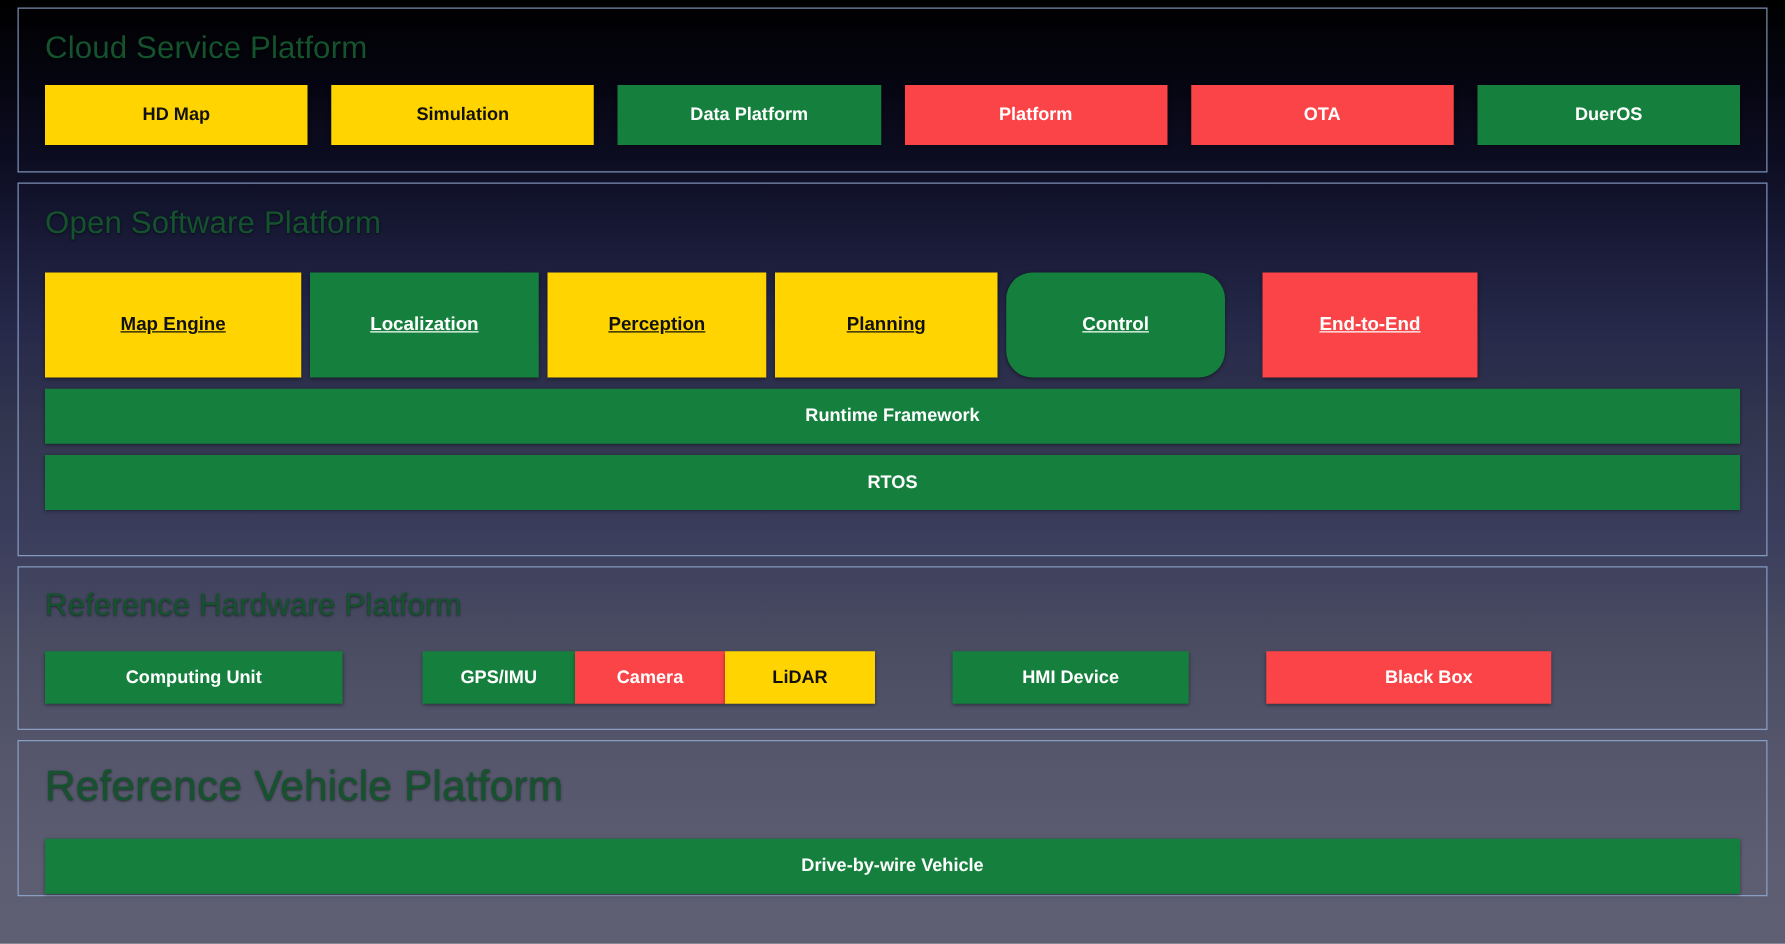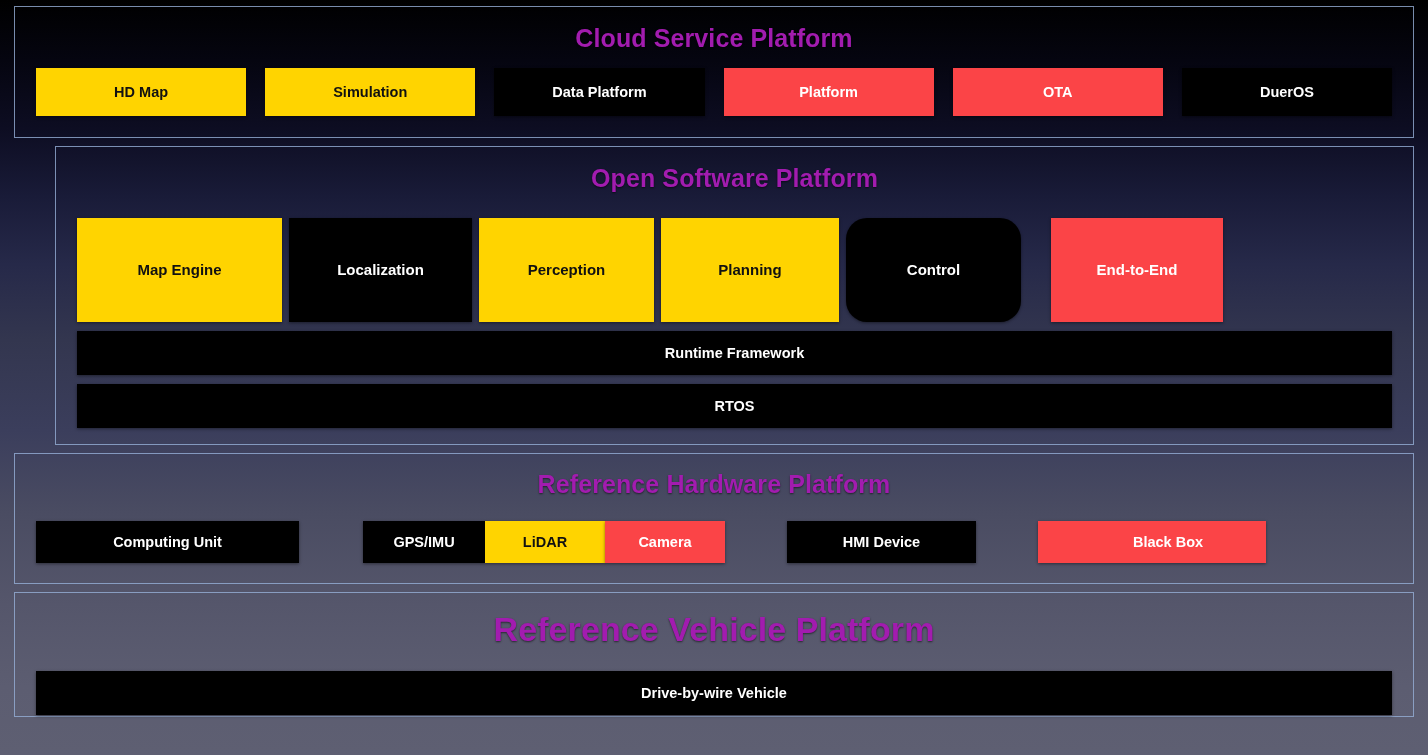--- a/index.html
+++ b/index.html
@@ -39,57 +39,57 @@
   }
 
   
   .panel {
     border:1px solid rgba(150,175,215,0.80);
     padding:0 21px;
     position:relative;
   }
 
   .panel-title {
-    text-align:center;
-    color:#a21caf;
-    font-weight:bold;
+    text-align:left;
+    color:#14532d;
+    font-weight:normal;
     letter-spacing:0.1px;
     text-shadow:0 1px 2px rgba(0,0,0,0.55);
   }
 
   .row {
     display:flex;
     align-items:stretch;
   }
 
   
   .cell {
     display:flex;
     align-items:center;
     justify-content:center;
     text-align:center;
     font-weight:bold;
     line-height:1.15;
     box-shadow:0 1px 3px rgba(0,0,0,0.45);
   }
   .cell.yellow { background:#ffd400; color:#111111; }
-  .cell.blue   { background:#000000; color:#ffffff; }
+  .cell.blue   { background:#15803d; color:#ffffff; }
   .cell.red    { background:#fb4447; color:#ffffff; }
 
   
   .panel-cloud { height:132px; padding-top:0; }
   .panel-cloud .panel-title { font-size:25px; padding-top:17px; }
-  .panel-cloud .row { margin-top:15px; gap:19px; }
+  .panel-cloud .row { margin-top:15px; gap:19px;justify-content:center; }
   .panel-cloud .cell { height:48px; font-size:14.5px; flex:1 1 0; }
 
   
-  .panel-software { height:299px;margin-left:41px; }
+  .panel-software { height:299px; }
   .panel-software .panel-title { font-size:25px; padding-top:17px; }
   .panel-software .modules { margin-top:25px; display:flex; align-items:stretch; }
-  .panel-software .modules .cell { height:104px; font-size:15px; }
+  .panel-software .modules .cell { height:84px; font-size:15px;text-decoration:underline; }
   .panel-software .bar {
     margin-top:9px;
     height:44px;
     font-size:14.5px;
   }
 
   
   .m-map        { width:205px; }
   .m-localize   { width:183px; }
   .m-perception { width:175px; }
@@ -99,21 +99,21 @@
   .m-hmi        { width:177px; }
   .gap-sm { width:7px; flex:none; }
   .gap-lg { width:30px; flex:none; }
 
   
   .panel-hardware { height:131px; }
   .panel-hardware .panel-title { font-size:25px; padding-top:16px; }
   .panel-hardware .row { margin-top:22px; align-items:flex-start; }
   .panel-hardware .cell { height:42px; font-size:14.5px; }
 
-  .h-compute  { width:263px; }
+  .h-compute  { width:238px; }
   .h-gps      { width:122px; }
   .h-camera   { width:120px; }
   .h-lidar    { width:120px; }
   .h-radar    { width:119px; }
   .h-hmidev   { width:189px; }
   .h-blackbox { width:228px;padding-left:32px; }
 
   .h-spacer-1 { width:64px; flex:none; }
   .h-spacer-2 { width:62px; flex:none; }
   .h-spacer-3 { width:62px; flex:none; }
@@ -162,22 +162,22 @@
     <div class="cell blue bar">Runtime Framework</div>
     <div class="cell blue bar">RTOS</div>
   </section>
 
   <section class="panel panel-hardware">
     <div class="panel-title">Reference Hardware Platform</div>
     <div class="row">
       <div class="cell blue h-compute">Computing Unit</div>
       <div class="h-spacer-1"></div>
       <div class="cell blue h-gps">GPS/IMU</div>
+      <div class="cell red h-camera">Camera</div>
       <div class="cell yellow h-lidar">LiDAR</div>
-      <div class="cell red h-camera">Camera</div>
       <div class="h-spacer-2"></div>
       <div class="cell blue h-hmidev">HMI Device</div>
       <div class="h-spacer-3"></div>
       <div class="cell red h-blackbox">Black Box</div>
     </div>
   </section>
 
   <section class="panel panel-vehicle">
     <div class="panel-title">Reference Vehicle Platform</div>
     <div class="row">

